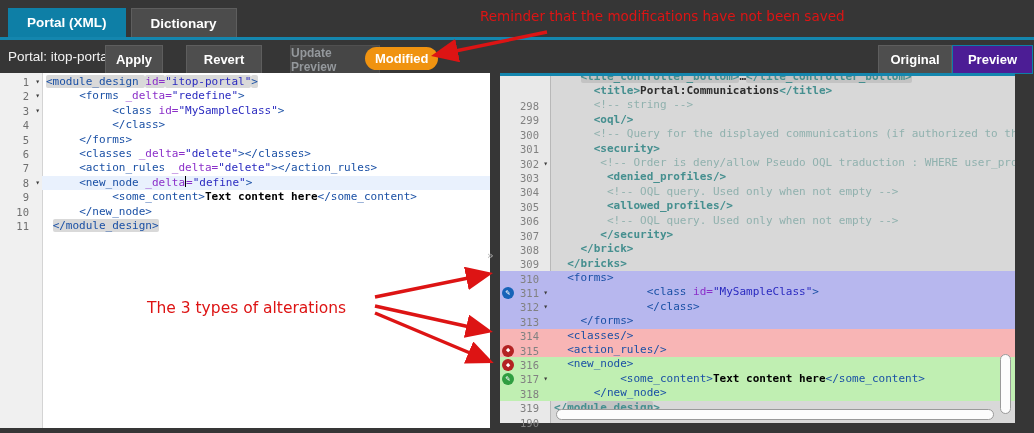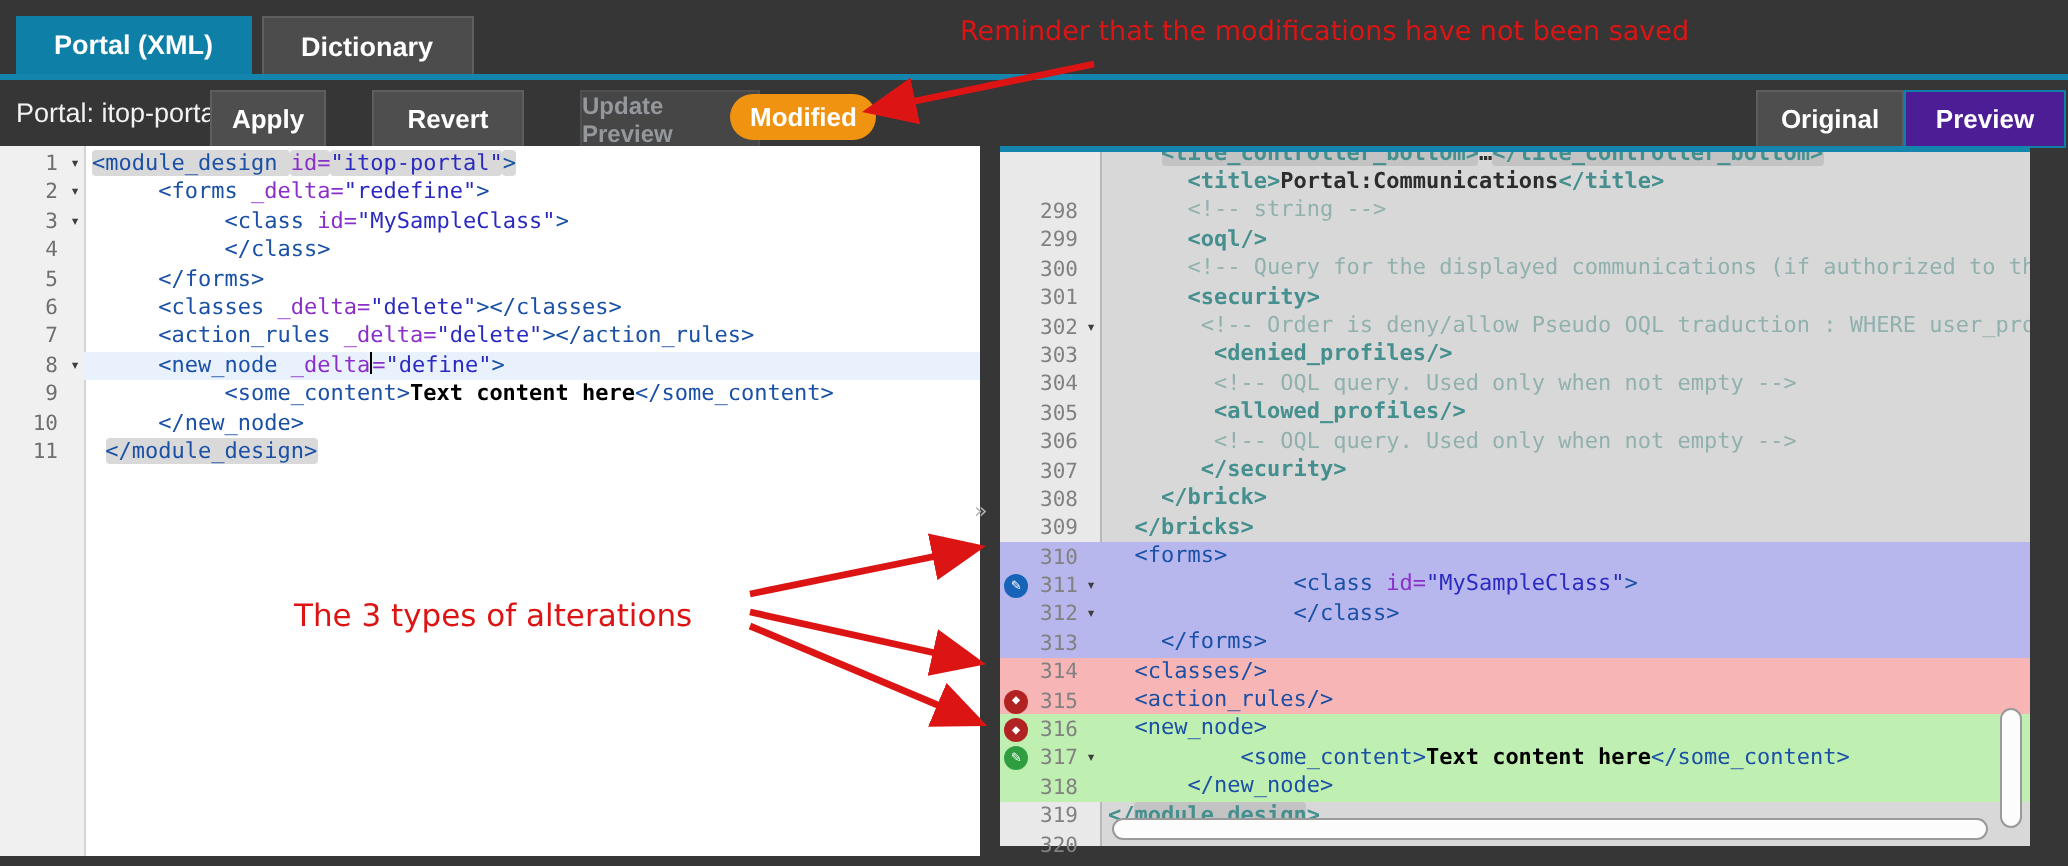--- a/index.html
+++ b/index.html
@@ -240,21 +240,21 @@
       </div>
       <div class="row add">
         <div class="gut"><span>318</span></div>
         <pre class="code"><span class="sg w">          </span><span class="sg t">&lt;some_content&gt;</span><span class="sg x">Text content here</span><span class="sg t">&lt;/some_content&gt;</span></pre>
       </div>
       <div class="row add">
         <div class="gut"><span>319</span></div>
         <pre class="code"><span class="sg w">      </span><span class="sg t">&lt;/new_node&gt;</span></pre>
       </div>
       <div class="row dim">
-        <div class="gut"><span>320</span></div>
+        <div class="gut"><span>190</span></div>
         <pre class="code"><span class="sg t">&lt;/</span><span class="sg t bx">module_design</span><span class="sg t">&gt;</span></pre>
       </div>
     </div>
   <div class="vscroll"></div>
   <div class="hscroll"></div>
 </div>
 
 <div class="note" id="note-unsaved">Reminder that the modifications have not been saved</div>
 <div class="note" id="note-alterations">The 3 types of alterations</div>
 

